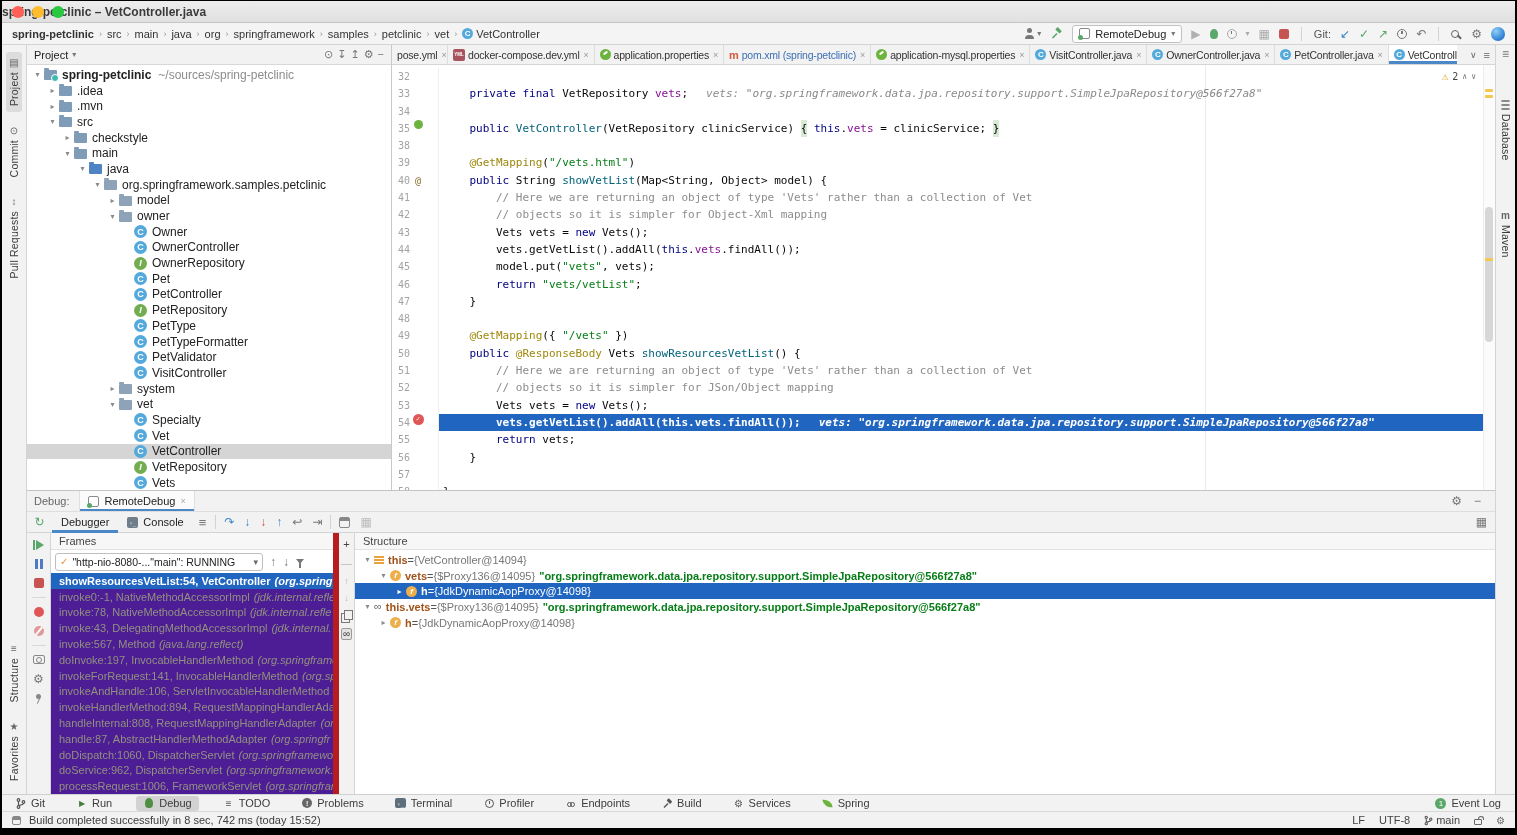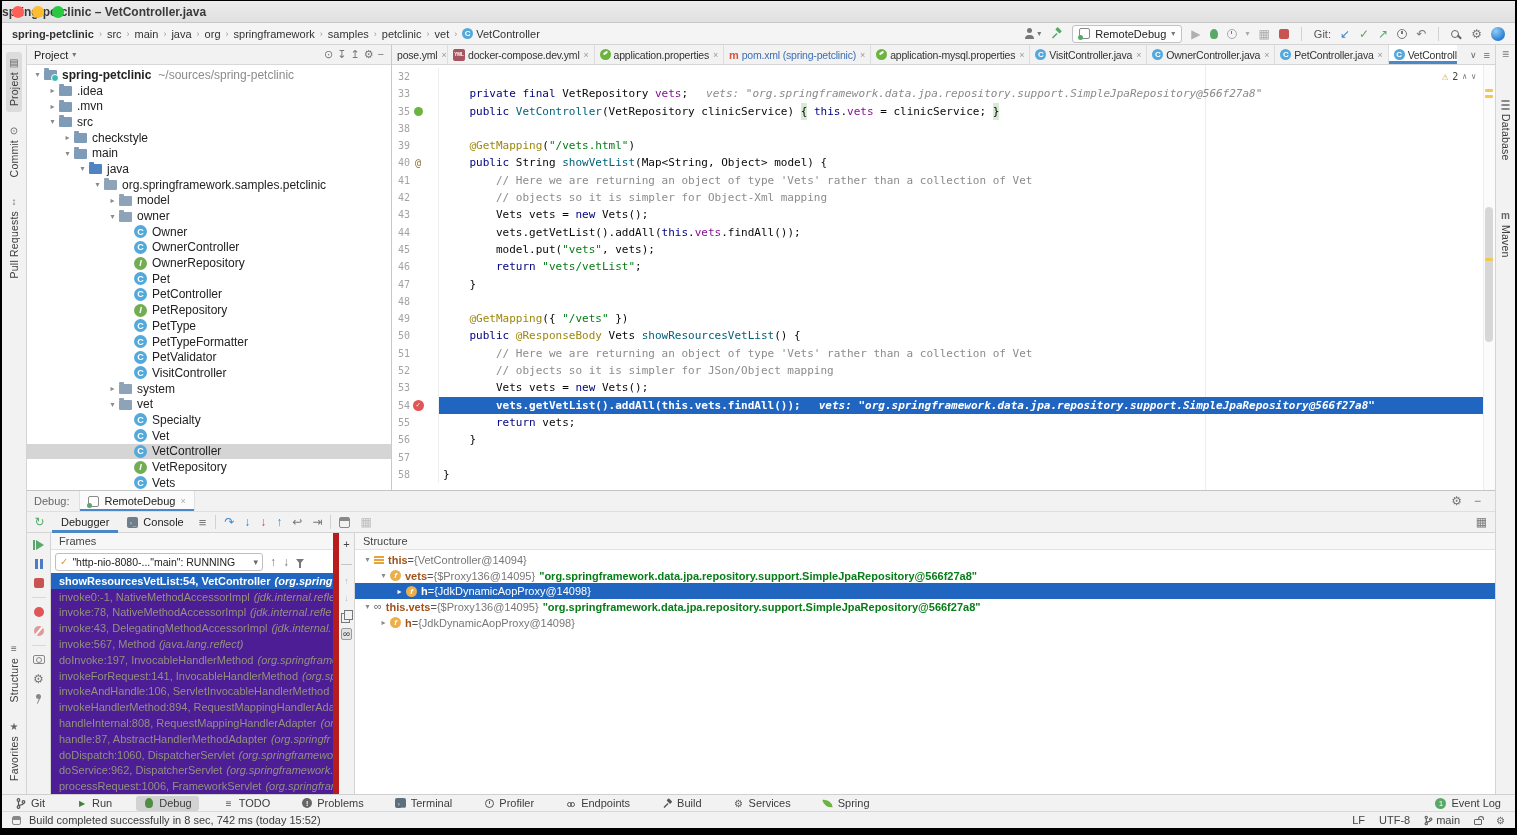--- a/index.html
+++ b/index.html
@@ -86,21 +86,21 @@
   .tabbar-right{position:absolute;right:0;top:0;bottom:0;width:38px;display:flex;align-items:center;justify-content:flex-end;gap:7px;padding-right:5px;background:#f2f2f2;color:#666}
   .ic-yml{width:12px;height:12px;flex:none;border-radius:2px;background:#A8545E;color:#fff;font-size:4.5px;font-weight:bold;display:inline-flex;align-items:center;justify-content:center;letter-spacing:0}
   .ic-spring{width:11px;height:11px;flex:none;border-radius:50%;background:#6DB33F;position:relative}
   .ic-spring::after{content:"";position:absolute;left:3px;top:3px;width:5px;height:2px;background:#fff;border-radius:2px;transform:rotate(-35deg)}
   .ic-maven{color:#D4573B;font-weight:bold;font-size:11px;font-style:normal;flex:none}
 
   .editor{flex:1;position:relative;overflow:hidden;font-family:"DejaVu Sans Mono","Liberation Mono",monospace;font-size:11px;line-height:17.3px;background:#fff}
   .mguide{position:absolute;left:813px;top:0;bottom:0;width:1px;background:#ececec}
   .codewrap{position:absolute;inset:0;padding-top:3px}
   .cline{display:flex;height:17.3px;align-items:center}
-  .gut{width:47px;flex:none;display:flex;align-items:center;border-right:1px solid #efefef;height:100%}
+  .gut{width:47px;flex:none;display:flex;align-items:flex-start;border-right:1px solid #efefef;height:100%}
   .lnum{width:18px;text-align:right;font-size:10px;color:#a3a3a3;flex:none}
   .gico{width:16px;flex:none;display:flex;justify-content:center;align-items:center;font-size:10px;color:#8c6f2f}
   .gfold{width:10px;flex:none}
   .ccode{flex:1;white-space:pre;color:#000;height:100%;display:flex;align-items:center;padding-left:4px}
   .bp{width:11px;height:11px;border-radius:50%;background:#E05555;color:#fff;font-size:7px;display:flex;align-items:center;justify-content:center}
   .bean{width:9px;height:9px;border-radius:50%;background:#6DB33F;position:relative}
   .s-k{color:#000080;font-weight:normal}
   .s-d{color:#080808}
   .s-s{color:#067D17}
   .s-c{color:#8C8C8C;}
@@ -511,20 +511,28 @@
                   </span>
                   <span class="ccode"></span>
                 </div>
                 <div class="cline">
                   <span class="gut">
                     <span class="lnum">33</span>
                     <span class="gico"></span>
                     <span class="gfold"></span>
                   </span>
                   <span class="ccode"><span class="s-k">    private final </span><span class="s-d">VetRepository </span><span class="s-f">vets</span><span class="s-d">;</span><span class="hint">vets: "org.springframework.data.jpa.repository.support.SimpleJpaRepository@566f27a8"</span></span>
+                </div>
+                <div class="cline">
+                  <span class="gut">
+                    <span class="lnum">34</span>
+                    <span class="gico"></span>
+                    <span class="gfold"></span>
+                  </span>
+                  <span class="ccode"></span>
                 </div>
                 <div class="cline">
                   <span class="gut">
                     <span class="lnum">35</span>
                     <span class="gico">
                       <span class="bean"></span>
                     </span>
                     <span class="gfold"></span>
                   </span>
                   <span class="ccode"><span class="s-k">    public </span><span class="s-m">VetController</span><span class="s-d">(VetRepository clinicService) </span><span class="s-fb">{</span><span class="s-d"> </span><span class="s-k">this</span><span class="s-d">.</span><span class="s-f">vets</span><span class="s-d"> = clinicService; </span><span class="s-fb">}</span></span>

